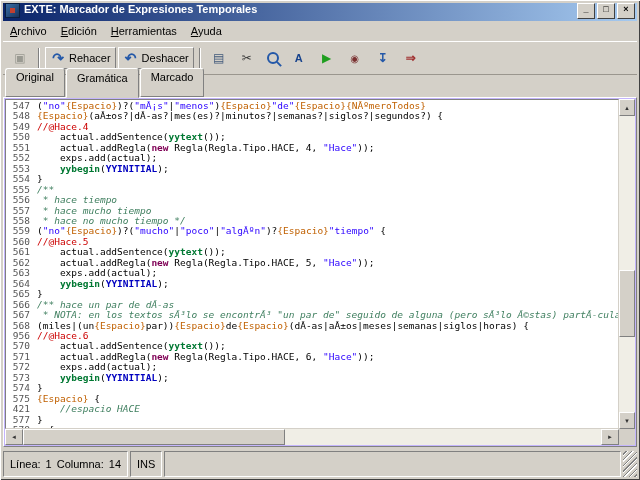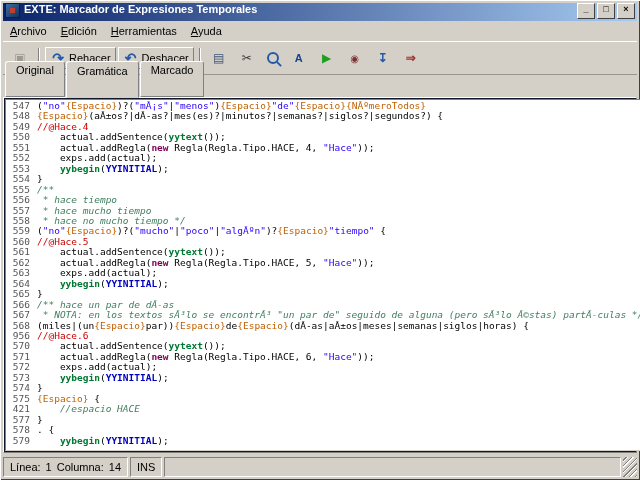--- a/index.html
+++ b/index.html
@@ -52,27 +52,27 @@
   [data-name="run-icon"]{color:#1f9e1f;}
   [data-name="eye-icon"]{color:#7a3030;font-size:10px;}
   [data-name="export-icon"]{color:#2458a8;font-weight:bold;}
   [data-name="exit-icon"]{color:#a03030;font-weight:bold;}
   .i-mag{width:8px;height:8px;border:2px solid #2458a8;border-radius:50%;position:relative;}
   .i-mag::after{content:"";position:absolute;width:6px;height:2px;background:#2458a8;
     transform:rotate(45deg);right:-5px;bottom:-3px;}
   .disabled{opacity:1;}
   
   .tabrow{height:20px;min-height:20px;display:flex;align-items:flex-end;padding:2px 2px 0;gap:1px;}
-  .tab{font-size:11px;padding:2px 10px 20px;background:#d4d0c8;
+  .tab{font-size:11px;padding:2px 10px 13px;background:#d4d0c8;
     border:1px solid;border-color:#ffffff #808080 #808080 #ffffff;
     border-radius:3px 3px 0 0;margin-bottom:0;color:#000;}
   .tab.active{border-bottom:1px solid #d4d0c8;margin-bottom:-1px;padding-top:3px;font-weight:normal;z-index:2;}
   
   .panel{flex:1;min-height:0;border:1px solid;border-color:#ffffff #808080 #808080 #ffffff;
-    background:#0f172a;display:flex;flex-direction:row;padding:1px;}
+    background:#c4b5fd;display:flex;flex-direction:column;padding:1px;}
   .editor-row{flex:1;min-height:0;display:flex;}
   .editor{flex:1;background:#ffffff;border:1px solid;border-color:#808080 #d4d0c8 #d4d0c8 #808080;
     overflow:hidden;}
   #codebody{font-family:"DejaVu Sans Mono",monospace;font-size:9.5px;line-height:10.45px;padding-top:1px;}
   .row{display:flex;white-space:pre;}
   .ln{width:24px;min-width:24px;text-align:right;padding-right:7px;color:#555555;}
   .code{white-space:pre;color:#000;}
   .t-p{color:#000000;}
   .t-s{color:#2a00ff;}
   .t-e{color:#c06000;}
@@ -89,21 +89,21 @@
   .vthumb{position:absolute;left:0;right:0;top:52%;height:22%;background:#d4d0c8;
     border:1px solid;border-color:#ffffff #808080 #808080 #ffffff;}
   .hrow{height:16px;min-height:16px;display:flex;}
   .hscroll{flex:1;display:flex;background:#f0eee6;}
   .hscroll .sb-btn{width:16px;height:auto;}
   .htrack{flex:1;position:relative;}
   .hthumb{position:absolute;top:0;bottom:0;left:0;width:45%;background:#d4d0c8;
     border:1px solid;border-color:#ffffff #808080 #808080 #ffffff;}
   .corner{width:16px;min-width:16px;background:#d4d0c8;}
   
-  .statusbar{height:20px;min-height:20px;margin-top:4px;display:flex;gap:2px;font-size:11px;color:#000;}
+  .statusbar{height:26px;min-height:20px;margin-top:4px;display:flex;gap:2px;font-size:11px;color:#000;}
   .cell{border:1px solid;border-color:#808080 #ffffff #ffffff #808080;
     padding:1px 6px;display:flex;align-items:center;gap:5px;white-space:nowrap;}
   .cell.fill{flex:1;}
   .grip{width:14px;background:repeating-linear-gradient(135deg,transparent 0 2px,#808080 2px 3px,#ffffff 3px 4px);}
 </style>
 </head>
 <body data-name="app-window">
 
 <div class="titlebar" data-name="title-bar">
   <span class="appicon" data-name="app-icon"></span>

